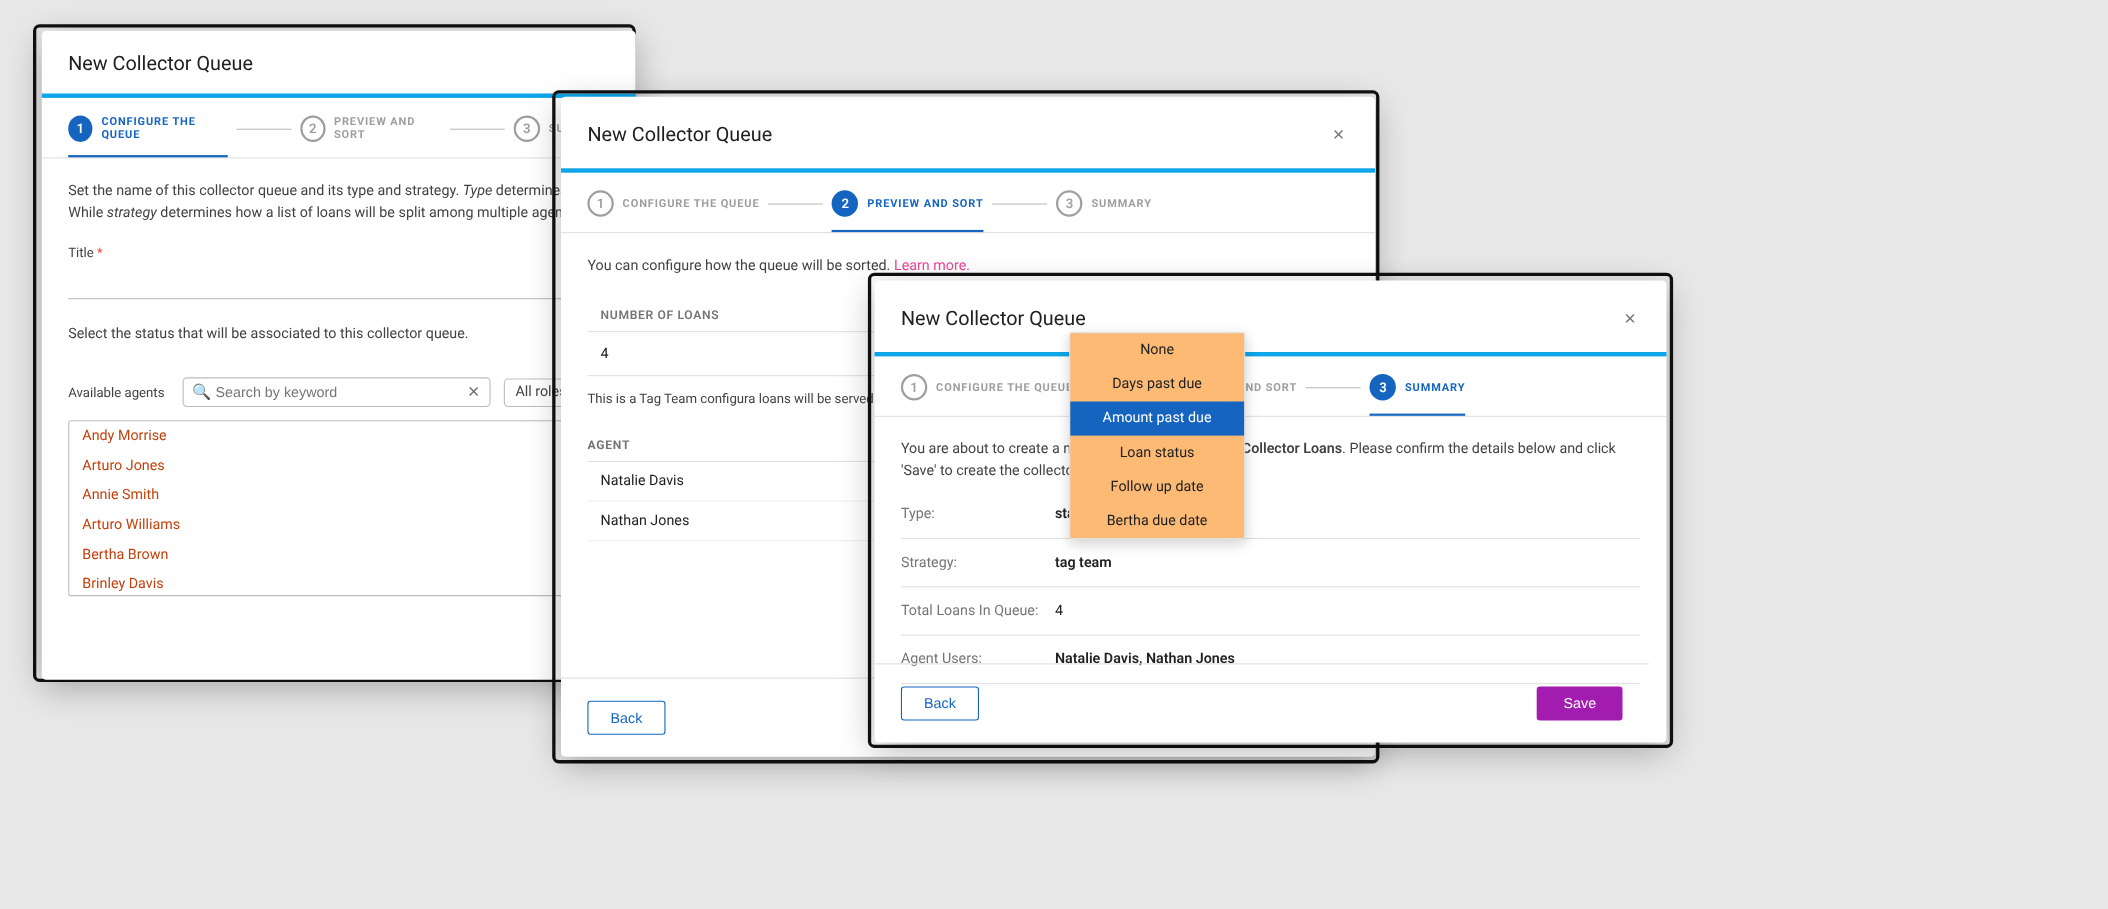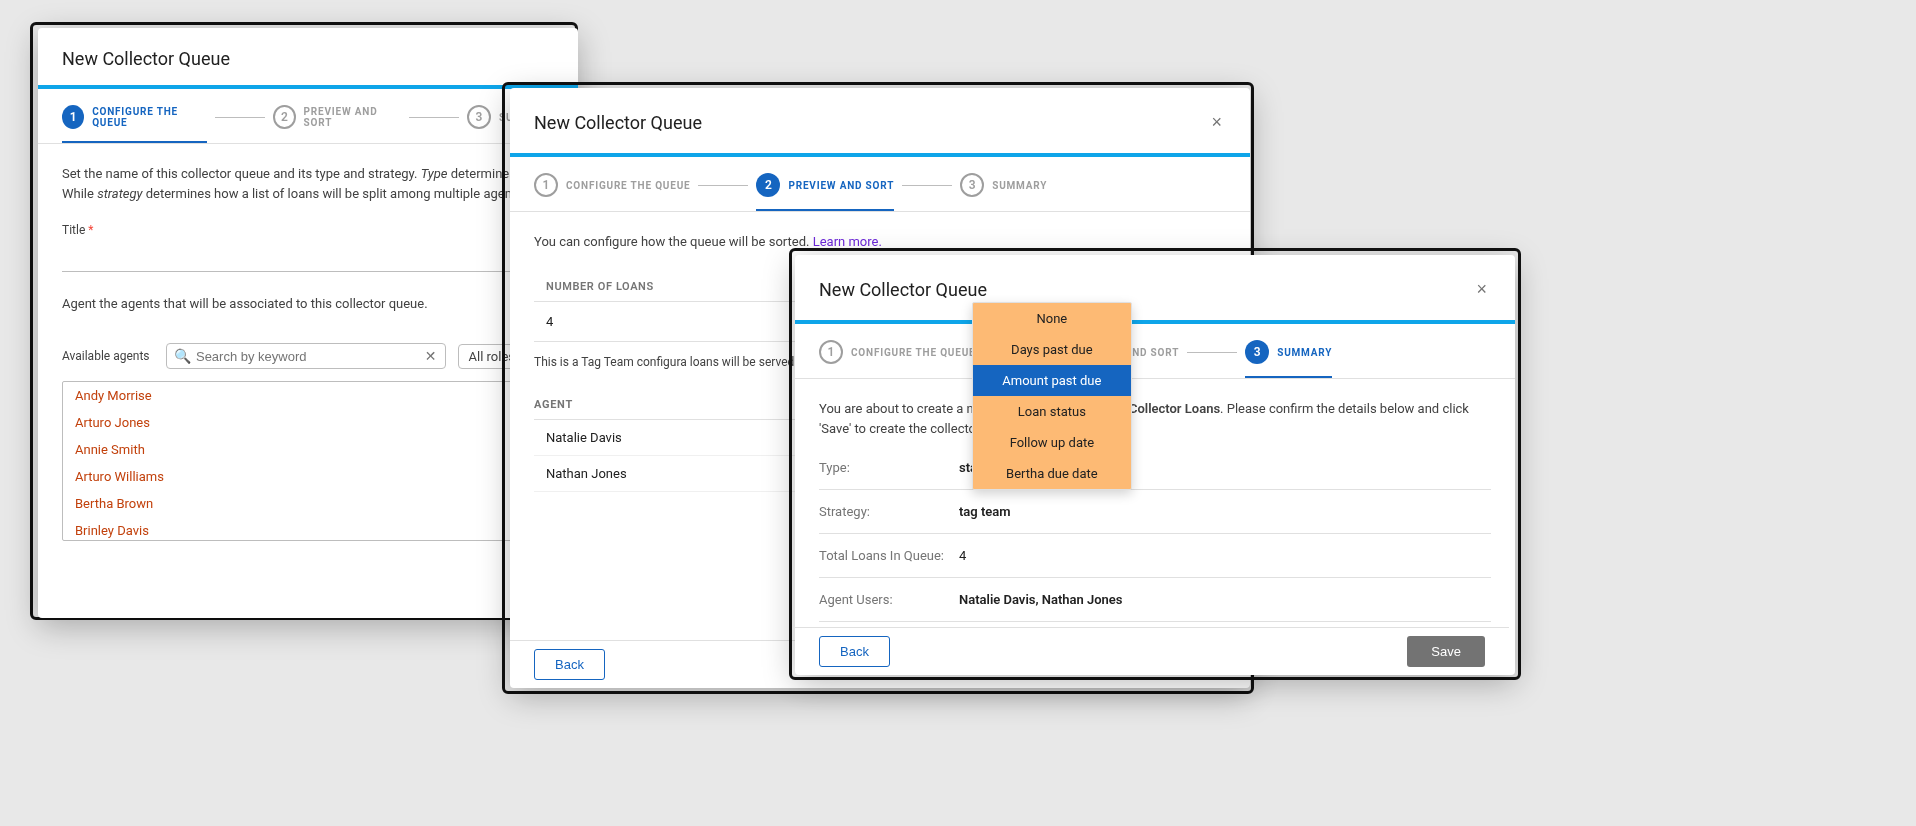--- a/index.html
+++ b/index.html
@@ -77,21 +77,21 @@
     }
 
     .info-text {
       font-size: 13px;
       color: #424242;
       line-height: 1.5;
       margin-bottom: 20px;
     }
 
     .info-text a, .info-link {
-      color: #6d28d9;
+      color: #ec4899;
       text-decoration: none;
       text-align: right;
     }
 
     
     .form-label {
       font-size: 12px;
       color: #424242;
       margin-bottom: 6px;
       display: block;
@@ -252,46 +252,46 @@
       font-size: 13px;
       color: #212121;
       border-bottom: 1px solid #f0f0f0;
     }
 
     
     .modal-footer {
       display: flex;
       align-items: center;
       justify-content: flex-start;
-      padding: 8px 24px;
+      padding: 20px 24px;
       border-top: 1px solid #e0e0e0;
       position: absolute;
       bottom: 0;
       left: 0;
-      right: 6px;
+      right: 16px;
       gap: 12px;
     }
 
     .modal-footer.right {
       justify-content: space-between;
     }
 
     .btn-outline {
       border: 1px solid #1565c0;
       color: #1565c0;
       background: #fff;
       padding: 7px 20px;
       font-size: 13px;
       border-radius: 3px;
       cursor: pointer;
       font-weight: 500;
     }
 
     .btn-primary {
-      background: #737373;
+      background: #a21caf;
       color: #fff;
       border: none;
       padding: 8px 24px;
       font-size: 13px;
       border-radius: 3px;
       cursor: pointer;
       font-weight: 500;
     }
 
     
@@ -461,21 +461,21 @@
     </p>
 
     <div>
       <label class="form-label">
         <span>Title</span><span class="required"> *</span>
       </label>
       <input class="form-input" type="text" placeholder="" style="">
     </div>
 
     <div class="agents-section">
-      <p class="agents-label">Agent the agents that will be associated to this collector queue.</p>
+      <p class="agents-label">Select the status that will be associated to this collector queue.</p>
 
       <div style="margin-bottom:6px; font-size:12px; color:#757575; text-align:right;">
         <span>Role</span>
       </div>
 
       <div class="search-filter-row">
         <span style="font-size:12px; color:#424242; margin-right:4px;">Available agents</span>
         <div class="search-box">
           <span class="search-icon">🔍</span>
           <input type="text" style="border: none; outline: none; font-size: 13px; flex: 1 1 0%;" placeholder="Search by keyword">

